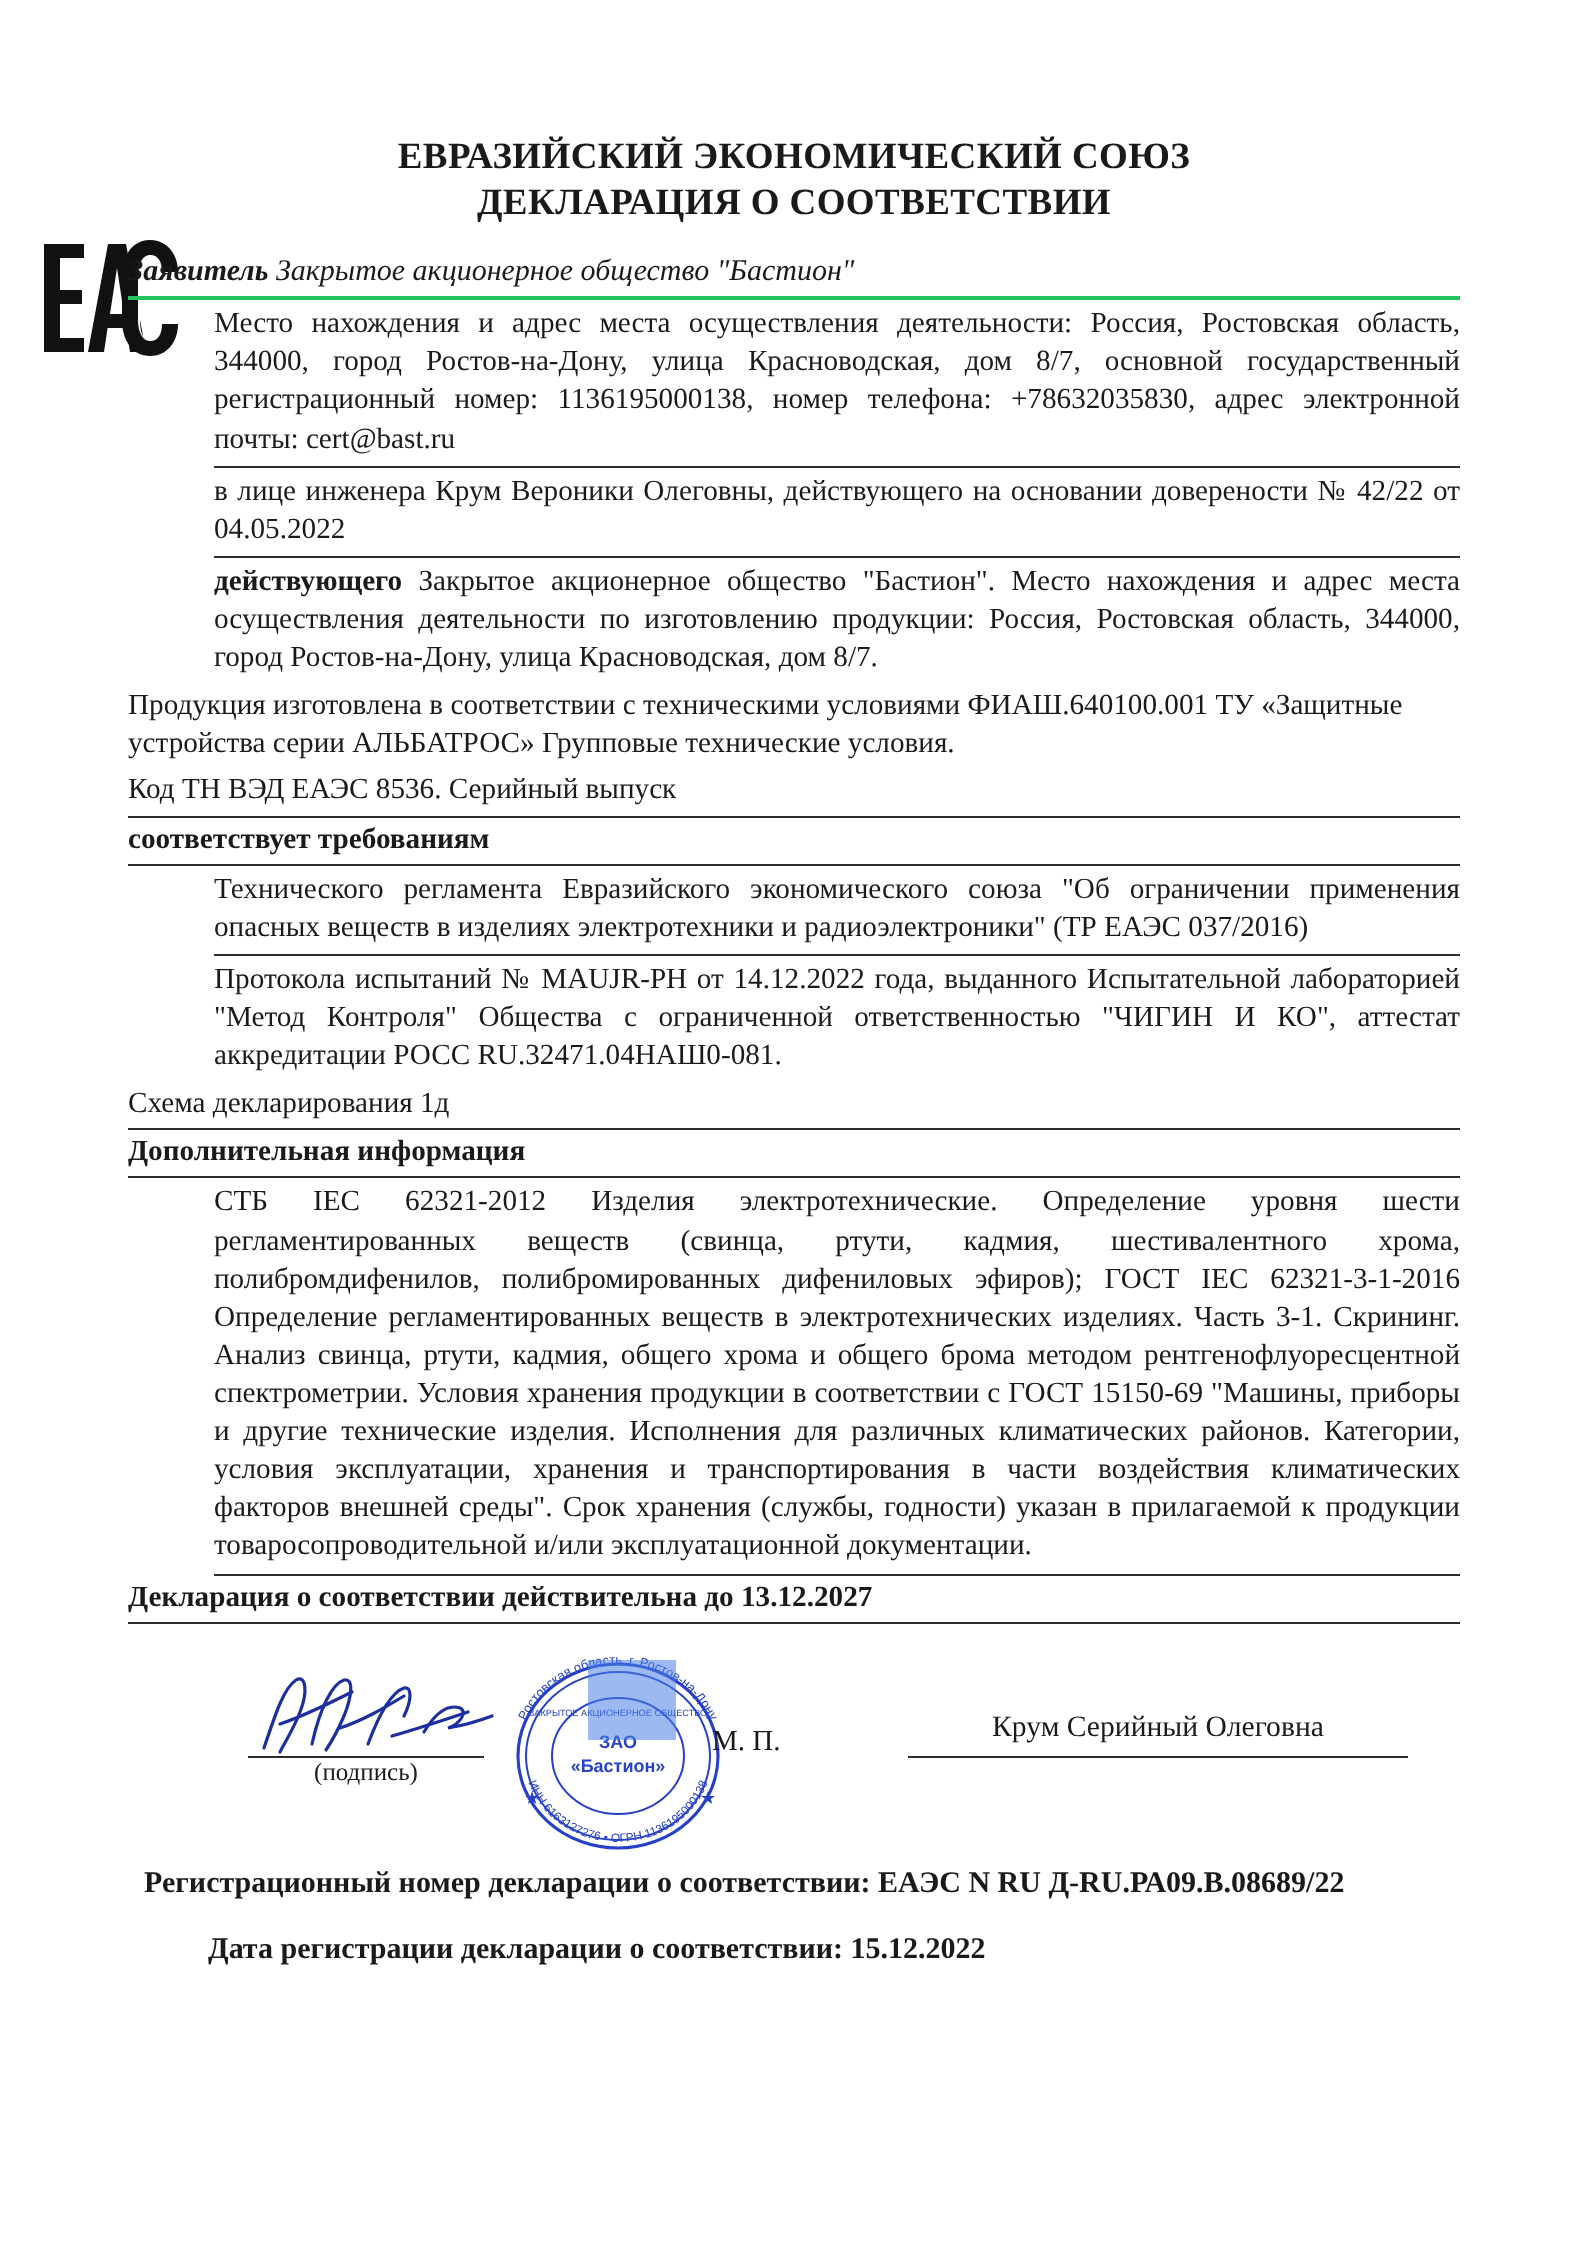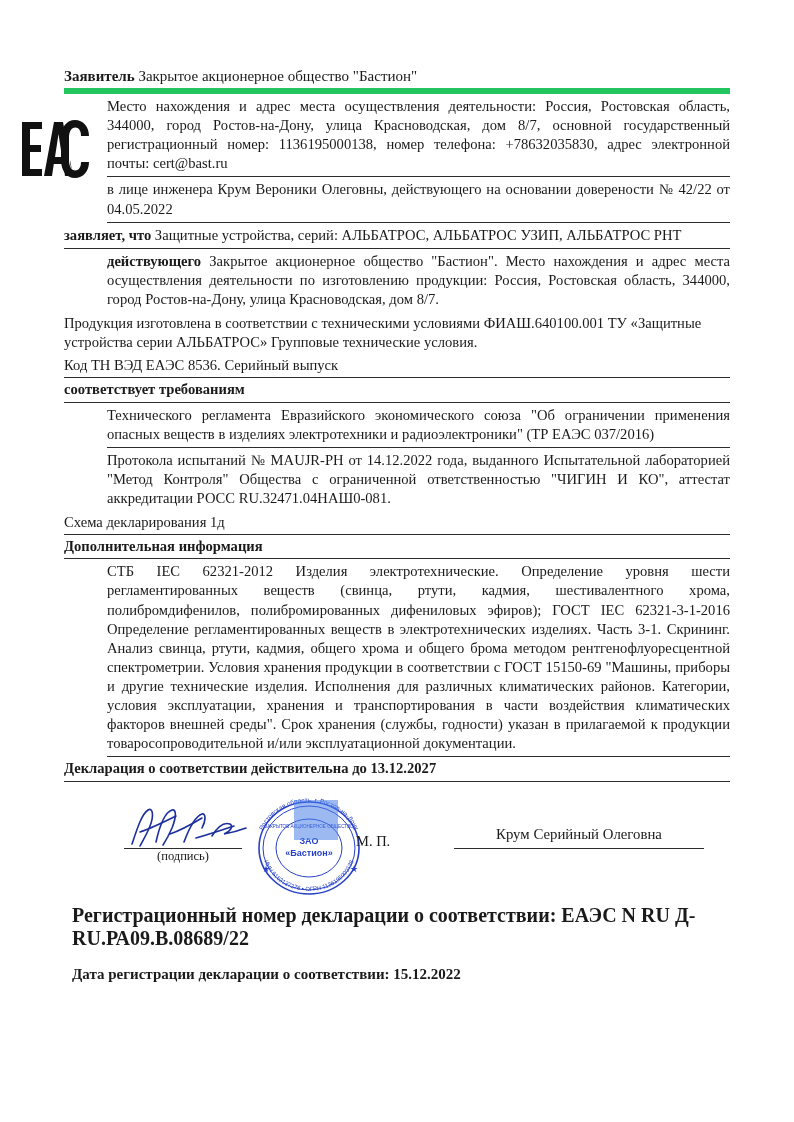--- a/index.html
+++ b/index.html
@@ -58,24 +58,25 @@
     border-bottom: 1px solid #2c2c2c;
     padding: 3px 0 3px 0;
     font-size: 14.6px;
     line-height: 1.31;
   }
   .row.noline { border-bottom: none; }
   .row.tight { padding-top: 2px; padding-bottom: 2px; }
   .just { text-align: justify; text-align-last: left; margin-left: 43px; }
   .b { font-weight: bold; }
   .applicant-row {
-    border-bottom: 6px solid #22c55e;
+    border-bottom: 2px solid #22c55e;
     padding-bottom: 3px;
     margin-top: 14px;
     font-size: 15px;
+    font-style: italic;
   }
 
   
   .sig-area {
     position: relative;
     height: 112px;
     margin-top: 4px;
   }
   .sig-line-left {
     position: absolute;
@@ -132,29 +133,30 @@
     position: absolute;
     left: 170px;
     top: 6px;
     width: 150px;
     height: 104px;
   }
 
   
   .reg-number {
     font-weight: bold;
-    font-size: 20px;
+    font-size: 15px;
     margin-top: 6px;
     padding-left: 8px;
   }
   .reg-date {
     font-weight: bold;
     font-size: 15px;
     margin-top: 16px;
     padding-left: 8px;
+    margin-left: 32px;
   }
 </style>
 </head>
 <body>
 
 <div class="page">
 
   <div class="eac-wrap">
     <svg class="eac-svg" width="70" height="62" viewBox="0 0 70 62" xmlns="http://www.w3.org/2000/svg" aria-label="EAC">
       <g fill="#111111">
@@ -165,39 +167,37 @@
 
         <path d="M68 17 C68 8 62 3 55 3 C47 3 42 10 42 20 L42 42 C42 52 47 59 55 59 C62 59 68 54 68 45 L60 45 C60 50 58 52 55 52 C51.5 52 50 48.5 50 42 L50 20 C50 13.5 51.5 10 55 10 C58 10 60 12 60 17 Z" fill="#ffffff"></path>
         <path d="M69 18 C69 8.5 63 2 55 2 C46.5 2 41 9.5 41 20 L41 42 C41 52.5 46.5 60 55 60 C63 60 69 53.5 69 44 L61 44 C61 49.5 58.8 52.5 55.2 52.5 C51.6 52.5 49 48.8 49 42 L49 20 C49 13.2 51.6 9.5 55.2 9.5 C58.8 9.5 61 12.5 61 18 Z"></path>
       </g>
     </svg>
   </div>
 
   <div class="content">
 
     <div class="doc-title">
+      <span>ЕВРАЗИЙСКИЙ ЭКОНОМИЧЕСКИЙ СОЮЗ</span>
+      <span class="line2">ДЕКЛАРАЦИЯ О СООТВЕТСТВИИ</span>
     </div>
 
     <div class="applicant-row">
       <span class="b">Заявитель</span>
       <span>Закрытое акционерное общество "Бастион"</span>
     </div>
 
     <div class="row just">
       <span>Место нахождения и адрес места осуществления деятельности: Россия, Ростовская область, 344000, город Ростов-на-Дону, улица Красноводская, дом 8/7, основной государственный регистрационный номер: 1136195000138, номер телефона: +78632035830, адрес электронной почты: cert@bast.ru</span>
     </div>
 
     <div class="row just">
       <span>в лице инженера Крум Вероники Олеговны, действующего на основании доверености № 42/22 от 04.05.2022</span>
     </div>
 
-    <div class="row">
-      <span class="b">заявляет, что</span>
-      <span>Защитные устройства, серий: АЛЬБАТРОС, АЛЬБАТРОС УЗИП, АЛЬБАТРОС РНТ</span>
-    </div>
 
     <div class="row noline just">
       <span class="b">действующего</span>
       <span>Закрытое акционерное общество "Бастион". Место нахождения и адрес места осуществления деятельности по изготовлению продукции: Россия, Ростовская область, 344000, город Ростов-на-Дону, улица Красноводская, дом 8/7.</span>
     </div>
     <div class="row noline tight">
       <span>Продукция изготовлена в соответствии с техническими условиями ФИАШ.640100.001 ТУ «Защитные устройства серии АЛЬБАТРОС» Групповые технические условия.</span>
     </div>
     <div class="row tight">
       <span>Код ТН ВЭД ЕАЭС 8536. Серийный выпуск</span>

